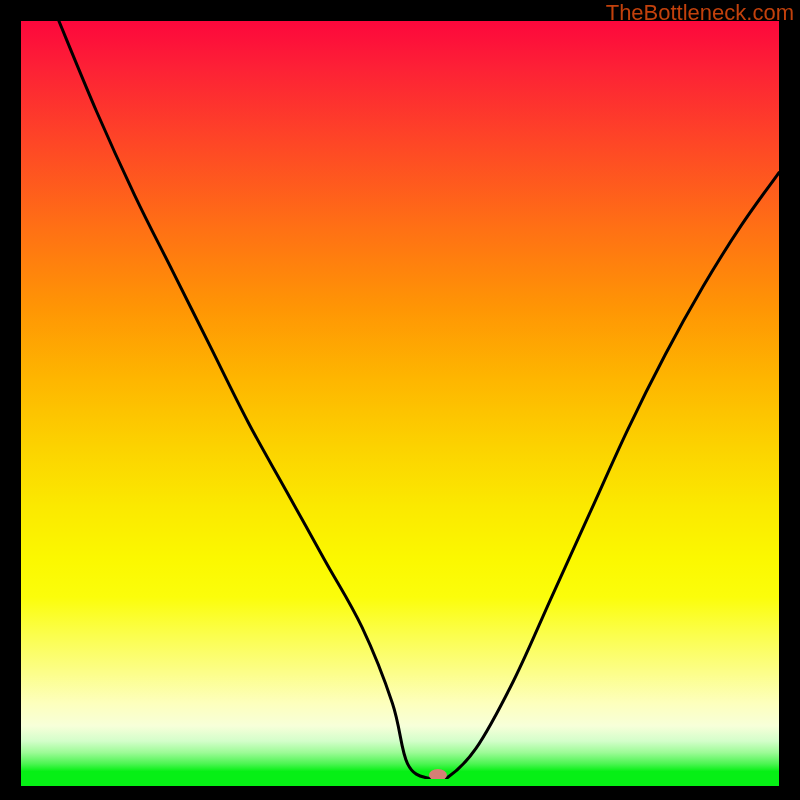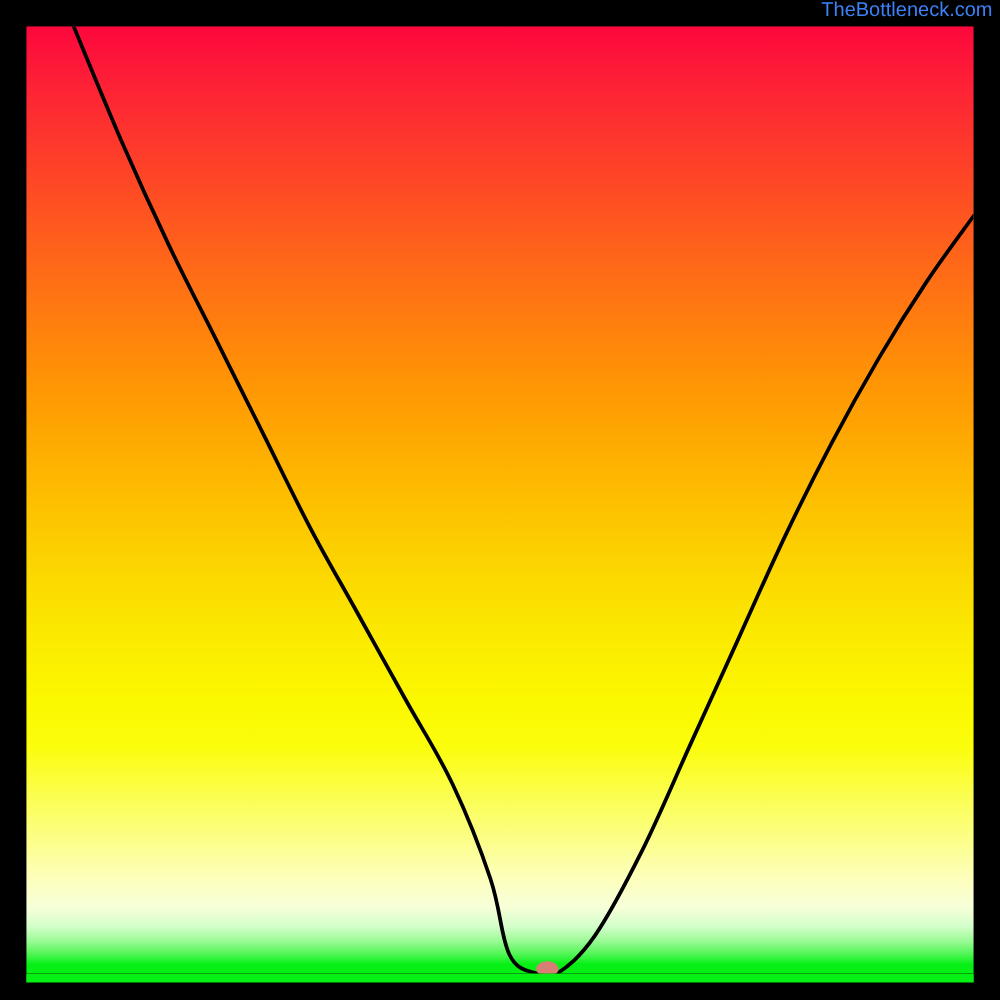--- a/index.html
+++ b/index.html
@@ -66,24 +66,24 @@
     left: 21px;
     bottom: 14px;
     width: 758px;
     height: 7px;
     background: #06f015;
   }
   .attribution {
     position: absolute;
     top: 0;
     right: 6px;
-    font-size: 16px;
+    font-size: 22px;
     font-weight: 500;
     letter-spacing: 0px;
-    color: #3b82f6;
+    color: #c2410c;
   }
 </style>
 </head>
 <body>
 
 <div class="frame">
 
   <div class="plot">
     <div class="gradient"></div>
 

